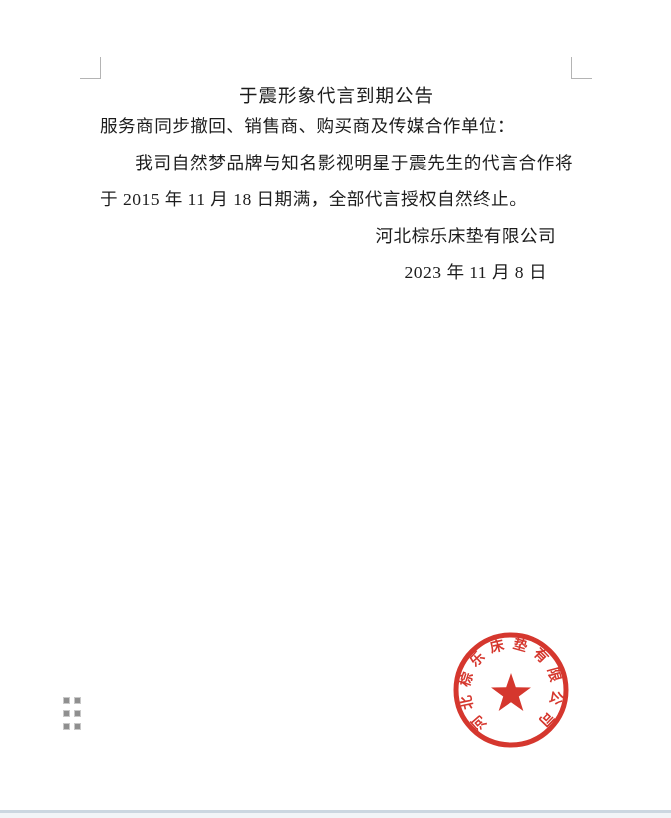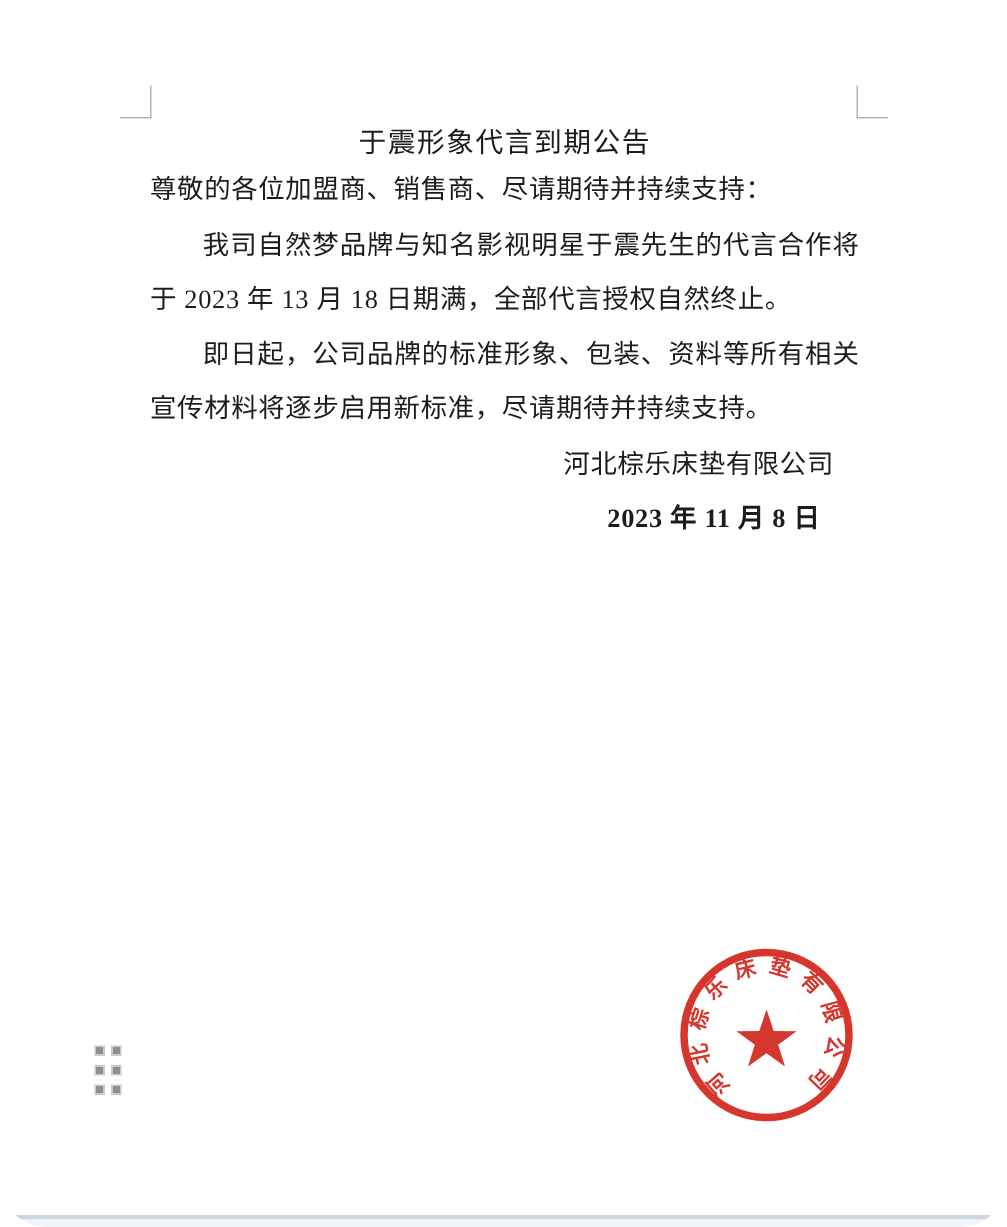--- a/index.html
+++ b/index.html
@@ -4,21 +4,20 @@
 <style>
   html,body { margin:0; padding:0; }
   body { background:#ffffff; }
   .screen {
     position:relative;
     width:671px; height:818px;
     background:#ffffff;
     overflow:hidden;
     font-family:"Liberation Serif","DejaVu Serif",serif;
     color:#1c1c1c;
-    border-radius:31px;
   }
   
   .crop-mark { position:absolute; width:20px; height:21px; }
   .crop-tl { left:80px; top:57px; border-right:1.5px solid #b4b4b4; border-bottom:1.5px solid #b4b4b4; }
   .crop-tr { left:571px; top:57px; border-left:1.5px solid #b4b4b4; border-bottom:1.5px solid #b4b4b4; }
 
   .doc {
     position:absolute; left:100px; top:84px; width:473px;
   }
   .title {
@@ -29,21 +28,21 @@
     margin:0;
     font-size:17.6px;
     line-height:36.5px;
     letter-spacing:0.45px;
     text-align:justify;
     text-justify:inter-character;
   }
   p.indent { text-indent:2em; }
   p.closing { margin-top:38px; text-align:left; }
   p.sig-company { text-align:right; padding-right:17px; }
-  p.sig-date { text-align:right; padding-right:26px;font-weight:bold; }
+  p.sig-date { text-align:right; padding-right:26px; }
 
   
   .seal {
     position:absolute; left:446px; top:625px;
     width:130px; height:130px;
     mix-blend-mode:multiply;
     opacity:0.92;
     pointer-events:none;
   }
   .seal-text {
@@ -71,23 +70,22 @@
 </head>
 <body>
 
 <div class="screen">
 
   <div class="crop-mark crop-tl"></div>
   <div class="crop-mark crop-tr"></div>
 
   <div class="doc">
     <h1 class="title">于震形象代言到期公告</h1>
-    <p class="salutation">尊敬的各位加盟商、销售商、尽请期待并持续支持：</p>
-    <p class="indent">我司自然梦品牌与知名影视明星于震先生的代言合作将于 2023 年 13 月 18 日期满，全部代言授权自然终止。</p>
-    <p class="indent">即日起，公司品牌的标准形象、包装、资料等所有相关宣传材料将逐步启用新标准，尽请期待并持续支持。</p>
+    <p class="salutation">服务商同步撤回、销售商、购买商及传媒合作单位：</p>
+    <p class="indent">我司自然梦品牌与知名影视明星于震先生的代言合作将于 2015 年 11 月 18 日期满，全部代言授权自然终止。</p>
     <p class="sig-company">河北棕乐床垫有限公司</p>
     <p class="sig-date">2023 年 11 月 8 日</p>
   </div>
 
   <svg class="seal" viewBox="0 0 130 130" width="130" height="130" xmlns="http://www.w3.org/2000/svg">
     <circle cx="65" cy="65" r="55" fill="none" stroke-width="5" stroke="#d2261c"></circle>
     <path id="sealArcPath" d="M 44.5,100.5 A 41,41 0 1 1 85.5,100.5" fill="none"></path>
     <text class="seal-text">
       <textPath href="#sealArcPath" startOffset="3" fill="#d2261c">河北棕乐床垫有限公司</textPath>
     </text>

